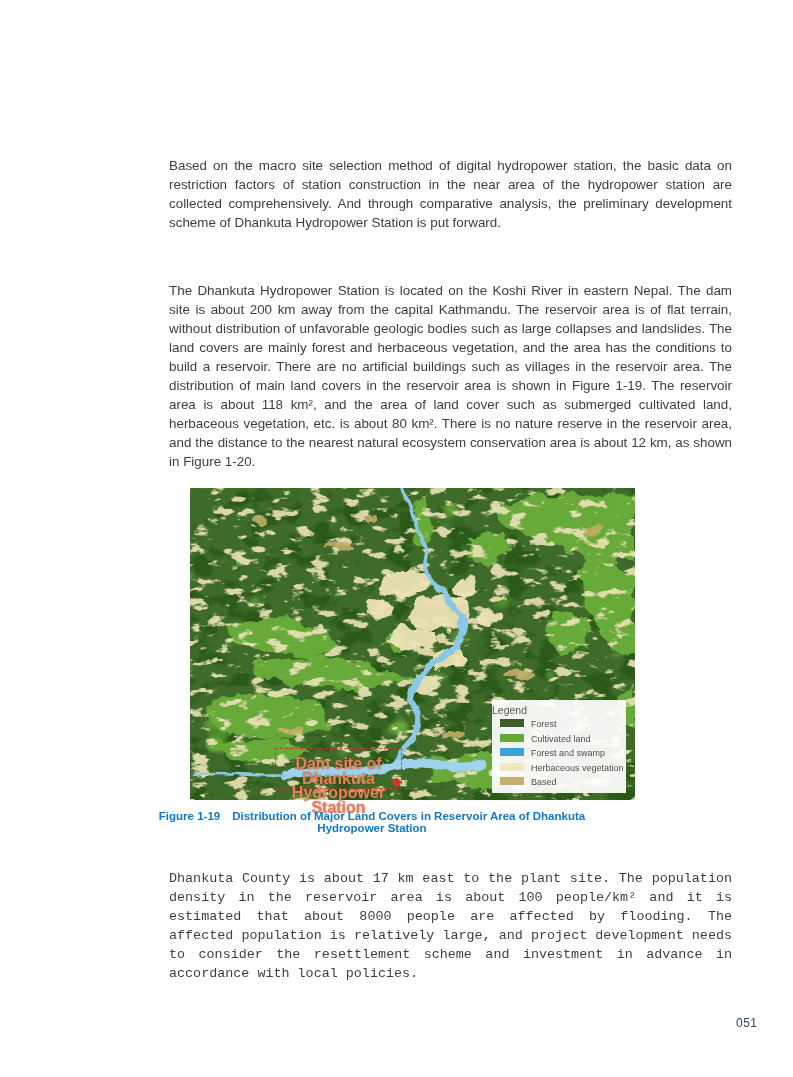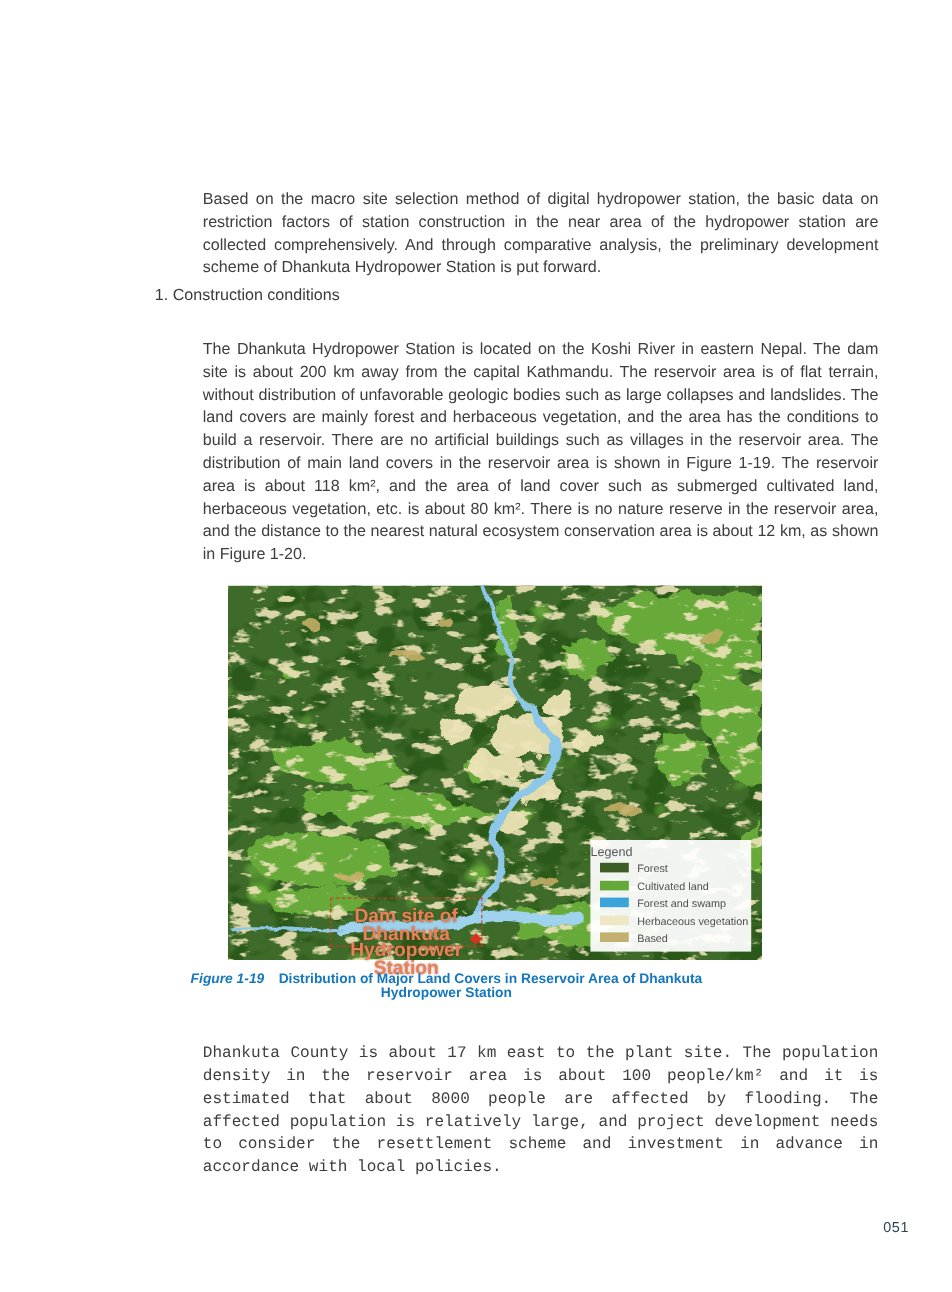--- a/index.html
+++ b/index.html
@@ -45,36 +45,35 @@
   }
   .dam-marker{
     position:absolute;left:203px;top:291px;width:7px;height:7px;
     background:#d9331f;transform:rotate(45deg);
   }
 
   .caption{
     position:absolute;left:136px;top:810px;width:472px;text-align:center;
     font-size:11.5px;font-weight:bold;
   }
-  .caption-label{margin-right:12px;font-style:italic;}
+  .caption-label{margin-right:12px;}
 
   .page-number{
     position:absolute;left:736px;top:1016px;
     font-size:12px;color:#2c4456;letter-spacing:0.5px;
   }
 </style>
 </head>
 <body>
 
 <div class="page">
 
 
   <p class="para" id="para-intro">Based on the macro site selection method of digital hydropower station, the basic data on restriction factors of station construction in the near area of the hydropower station are collected comprehensively. And through comparative analysis, the preliminary development scheme of Dhankuta Hydropower Station is put forward.</p>
 
-  <div class="subheading">1. Construction conditions</div>
 
   <p class="para" id="para-construction">The Dhankuta Hydropower Station is located on the Koshi River in eastern Nepal. The dam site is about 200 km away from the capital Kathmandu. The reservoir area is of flat terrain, without distribution of unfavorable geologic bodies such as large collapses and landslides. The land covers are mainly forest and herbaceous vegetation, and the area has the conditions to build a reservoir. There are no artificial buildings such as villages in the reservoir area. The distribution of main land covers in the reservoir area is shown in Figure 1-19. The reservoir area is about 118 km², and the area of land cover such as submerged cultivated land, herbaceous vegetation, etc. is about 80 km². There is no nature reserve in the reservoir area, and the distance to the nearest natural ecosystem conservation area is about 12 km, as shown in Figure 1-20.</p>
 
   <div class="figure">
     <svg class="map-svg" width="445" height="312" viewBox="0 0 445 312">
       <defs>
         <filter id="rough" x="-15%" y="-15%" width="130%" height="130%">
           <feTurbulence type="fractalNoise" baseFrequency="0.055" numOctaves="3" seed="7" result="n"></feTurbulence>
           <feDisplacementMap in="SourceGraphic" in2="n" scale="16" xChannelSelector="R" yChannelSelector="G"></feDisplacementMap>
         </filter>

